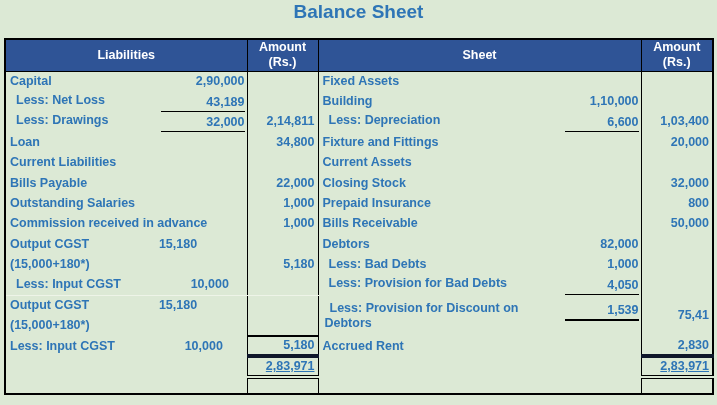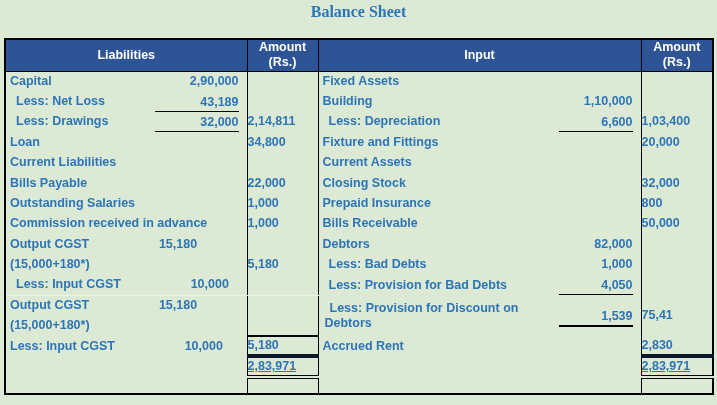--- a/index.html
+++ b/index.html
@@ -7,21 +7,21 @@
     position:relative;
     width:717px;height:405px;
     background:#dce9d5;
     font-family:"Liberation Sans",sans-serif;
     font-weight:bold;
     color:#2e75b6;
     overflow:hidden;
     box-sizing:border-box;
   }
   .titleblock{position:absolute;top:3px;left:0;width:100%;text-align:center;}
-  .titleblock .t1,.titleblock .t2{font-size:16px;line-height:17px;color:#2e75b6;font-family:Liberation Serif, serif;}
+  .titleblock .t1,.titleblock .t2{font-size:19px;line-height:17px;color:#2e75b6;}
 
   table.bs{
     position:absolute;left:4px;top:38px;
     width:708px;
     border-collapse:collapse;
     table-layout:fixed;
     border:2.5px solid #000;
   }
   td,th{padding:0;margin:0;overflow:hidden;}
   th{
@@ -31,29 +31,29 @@
     border-bottom:1.5px solid #000;
     font-weight:bold;
   }
   thead tr{height:32px;}
   tbody tr{height:20.4px;}
   tbody tr.blank{height:17px;}
   
   .br{border-right:1.5px solid #000;}
 
   tbody td{font-size:12.5px;vertical-align:middle;color:#2e75b6;}
-  .cf{display:flex;align-items:center;height:100%;padding:0 8px 0 4px;box-sizing:border-box;}
+  .cf{display:flex;align-items:flex-start;height:100%;padding:0 2px 0 4px;box-sizing:border-box;}
   .lbl{white-space:nowrap;flex:0 1 auto;line-height:15px;}
   .ind{padding-left:6px;}
   .sp{flex:1 1 auto;min-width:0;}
   .ain{flex:0 0 auto;width:84px;text-align:right;line-height:15px;margin-left:24px;}
   td.assetcol .ain{width:74px;}
   .ul{border-bottom:2px solid #000;padding-bottom:1px;position:relative;top:2px;}
   .tab{margin-right:48px;}
-  .aout{display:block;text-align:left;padding-right:3px;line-height:15px;}
+  .aout{display:block;text-align:right;padding-right:3px;line-height:15px;}
   .linetop{border-top:2px solid #000;}
   .tot{border-top:4px solid #0f172a;border-bottom:4px double #000;text-decoration:underline;}
   .wl{border-bottom:1.5px solid #eef4e8;}
   .wrapcell .lbl{white-space:normal;width:202px;text-indent:5px;padding-left:2px;line-height:15px;}
 </style>
 </head>
 <body>
 
 <div class="page">
 
@@ -71,21 +71,21 @@
     <thead>
       <tr>
         <th class="br">
             <div>Liabilities</div>
           </th>
         <th class="br">
           <div>Amount</div>
           <div>(Rs.)</div>
         </th>
         <th class="br">
-            <div>Input</div>
+            <div>Sheet</div>
           </th>
         <th>
           <div>Amount</div>
           <div>(Rs.)</div>
         </th>
       </tr>
     </thead>
     <tbody>
 
       <tr>

